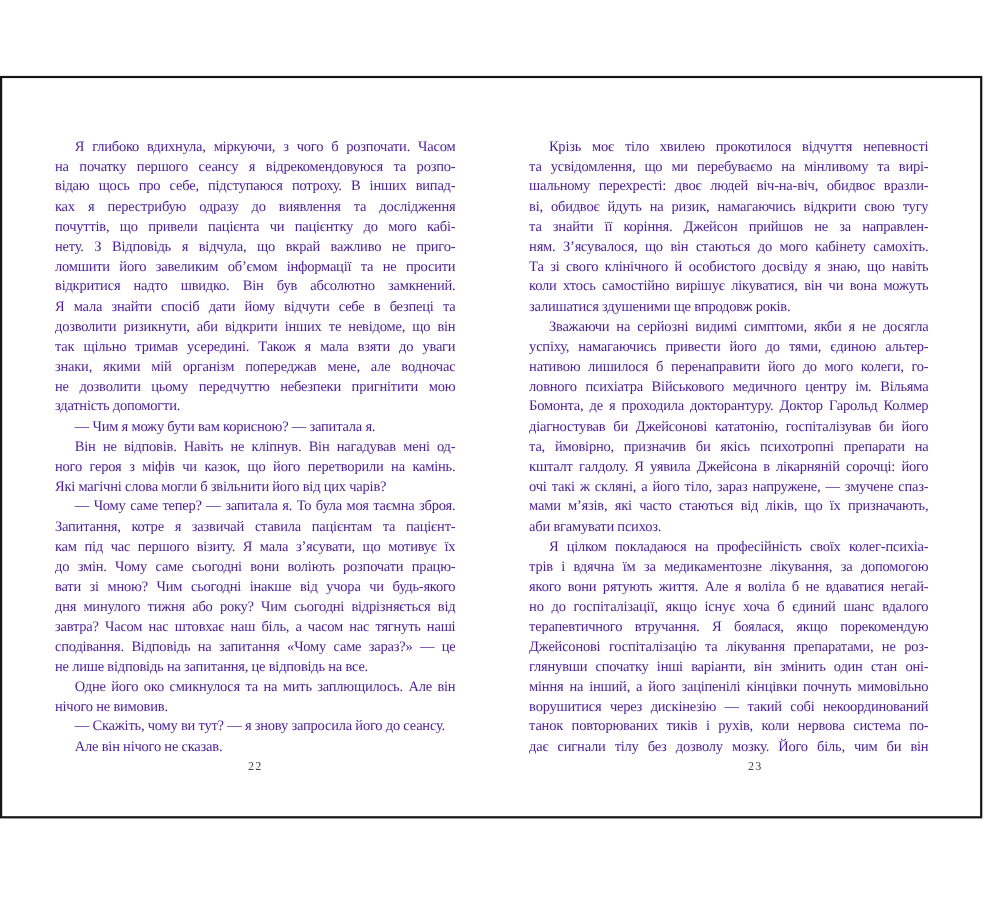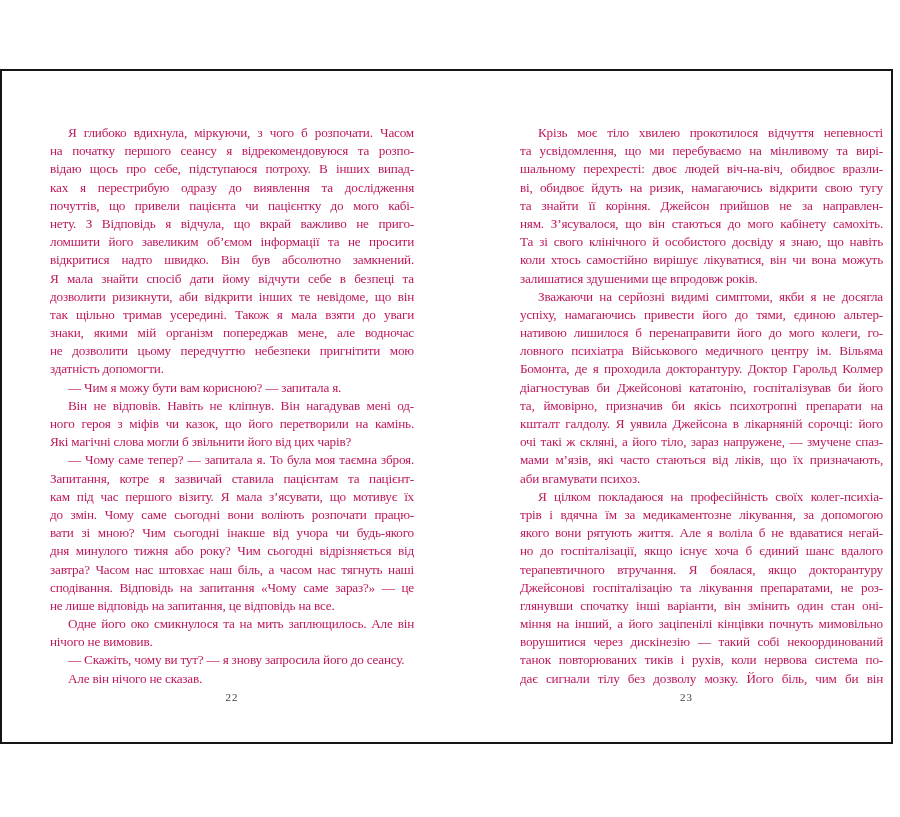--- a/index.html
+++ b/index.html
@@ -17,24 +17,24 @@
     box-sizing: border-box;
     border: 2px solid #151515;
     background: #ffffff;
   }
   .page-col {
     position: absolute;
     top: 124px;
     font-size: 13.2px;
     line-height: 18.2px;
     letter-spacing: -0.2px;
-    color: #be185d;
+    color: #4c1d95;
   }
   .col-left  { left: 50px;  width: 364px; }
-  .col-right { left: 520px; width: 363px; }
+  .col-right { left: 481px; width: 363px; }
   .line {
     height: 18.2px;
     overflow: hidden;
     white-space: nowrap;
     text-align: left;
   }
   .line.j {
     text-align: justify;
     text-align-last: justify;
     text-justify: inter-word;
@@ -108,21 +108,21 @@
     <div class="line j">діагностував би Джейсонові кататонію, госпіталізував би його</div>
     <div class="line j">та, ймовірно, призначив би якісь психотропні препарати на</div>
     <div class="line j">кшталт галдолу. Я уявила Джейсона в лікарняній сорочці: його</div>
     <div class="line j">очі такі ж скляні, а його тіло, зараз напружене, — змучене спаз-</div>
     <div class="line j">мами м’язів, які часто стаються від ліків, що їх призначають,</div>
     <div class="line">аби вгамувати психоз.</div>
     <div class="line j i">Я цілком покладаюся на професійність своїх колег-психіа-</div>
     <div class="line j">трів і вдячна їм за медикаментозне лікування, за допомогою</div>
     <div class="line j">якого вони рятують життя. Але я воліла б не вдаватися негай-</div>
     <div class="line j">но до госпіталізації, якщо існує хоча б єдиний шанс вдалого</div>
-    <div class="line j">терапевтичного втручання. Я боялася, якщо докторантуру</div>
+    <div class="line j">терапевтичного втручання. Я боялася, якщо порекомендую</div>
     <div class="line j">Джейсонові госпіталізацію та лікування препаратами, не роз-</div>
     <div class="line j">глянувши спочатку інші варіанти, він змінить один стан оні-</div>
     <div class="line j">міння на інший, а його заціпенілі кінцівки почнуть мимовільно</div>
     <div class="line j">ворушитися через дискінезію — такий собі некоординований</div>
     <div class="line j">танок повторюваних тиків і рухів, коли нервова система по-</div>
     <div class="line j">дає сигнали тілу без дозволу мозку. Його біль, чим би він</div>
   </div>
 
 <div class="pagenum pn-left">22</div>
 

